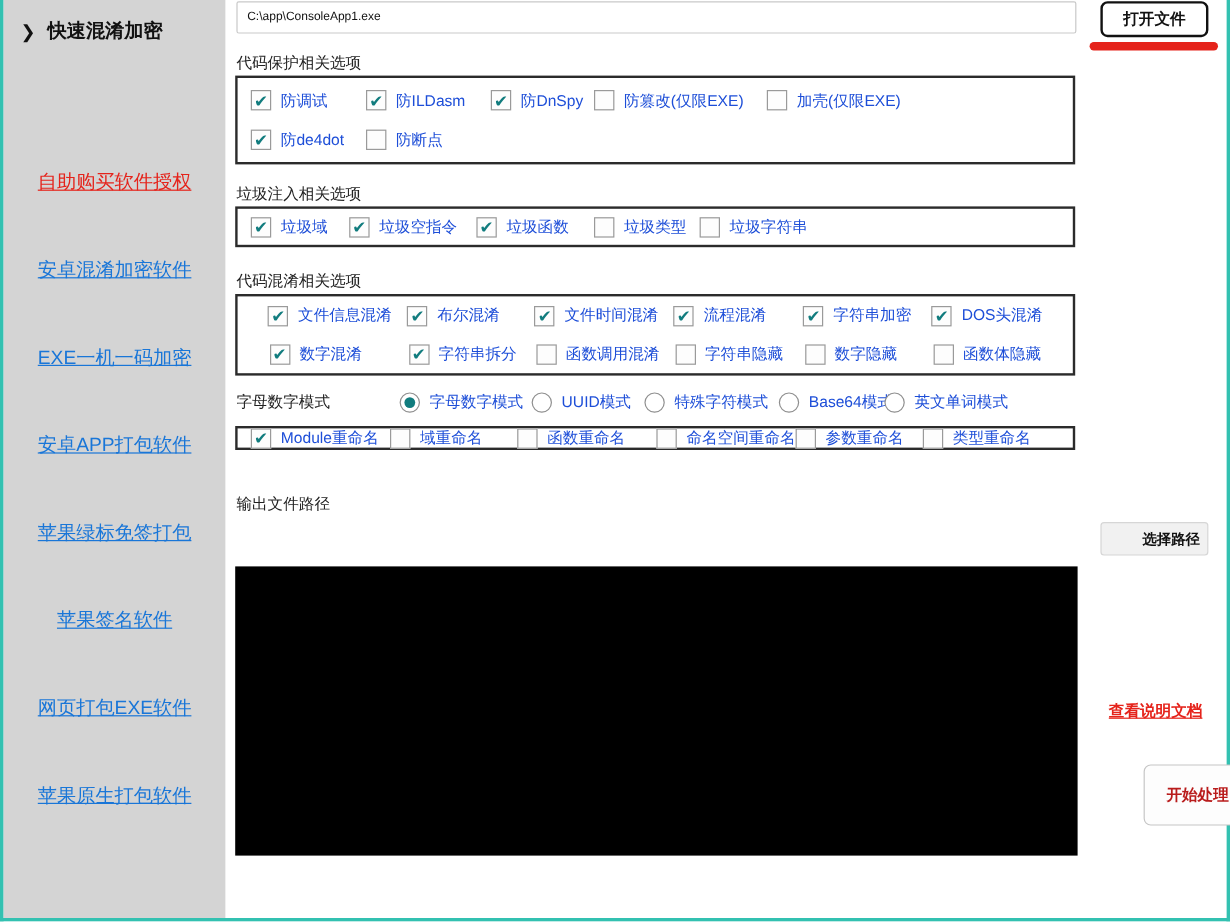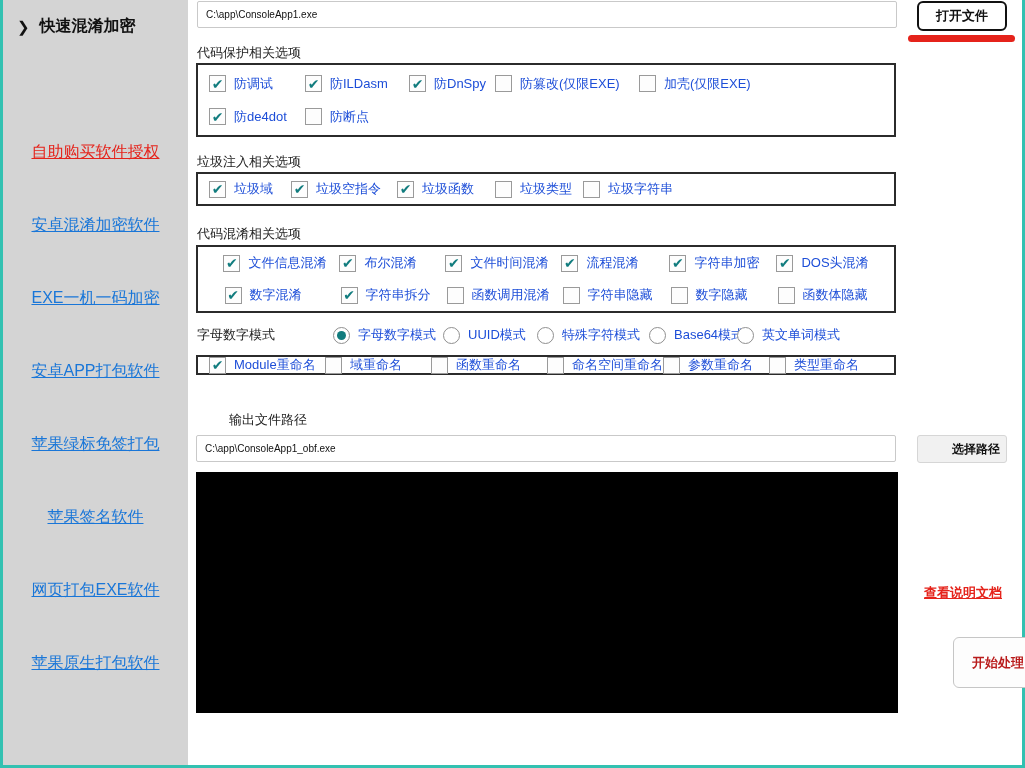--- a/index.html
+++ b/index.html
@@ -50,21 +50,21 @@
   #open-btn {
     left:729px; top:1px; width:90px; height:30px;
     background:#fff; border:2px solid #111; border-radius:6px;
     font-family:inherit; font-size:13px; font-weight:bold; color:#111; cursor:pointer;
   }
   #open-underline { left:720px; top:35px; width:107px; height:7px; background:#e5231b; border-radius:4px; }
   .sec-label { font-size:13px; color:#222; }
   #lbl-protect { left:9px; top:44px; }
   #lbl-garbage { left:9px; top:153px; }
   #lbl-obf     { left:9px; top:225px; }
-  #lbl-output  { left:9px; top:411px;margin-left:32px; }
+  #lbl-output  { left:9px; top:411px; }
   .groupbox {
     left:8px; width:700px; border:2px solid #2b2b2b; background:#fff;
     display:flex; flex-direction:column; justify-content:center;
   }
   #box-protect { top:63px;  height:74px; padding:0 11px; gap:15px; }
   #box-garbage { top:172px; height:34px; padding:0 11px; }
   #box-obf     { top:245px; height:68px; padding:0 11px; gap:14px;align-items:center; }
   #box-rename  { top:355px; height:20px; padding:0 11px; }
   .optrow { display:flex; align-items:center; }
   
@@ -305,21 +305,20 @@
     <span>参数重命名</span>
   </label>
             <label class="cb">
     <span class="box"></span>
     <span>类型重命名</span>
   </label>
           </div>
       </div>
 
       <div class="abs sec-label" id="lbl-output">输出文件路径</div>
-      <input class="abs textinput" id="output-input" type="text" value="C:\app\ConsoleApp1_obf.exe" style="">
       <button class="abs" id="choose-btn">选择路径</button>
 
       <div class="abs" id="console"></div>
 
       <a class="abs" id="doc-link">查看说明文档</a>
       <button class="abs" id="start-btn">开始处理</button>
 
     </main>
   </div>
 

